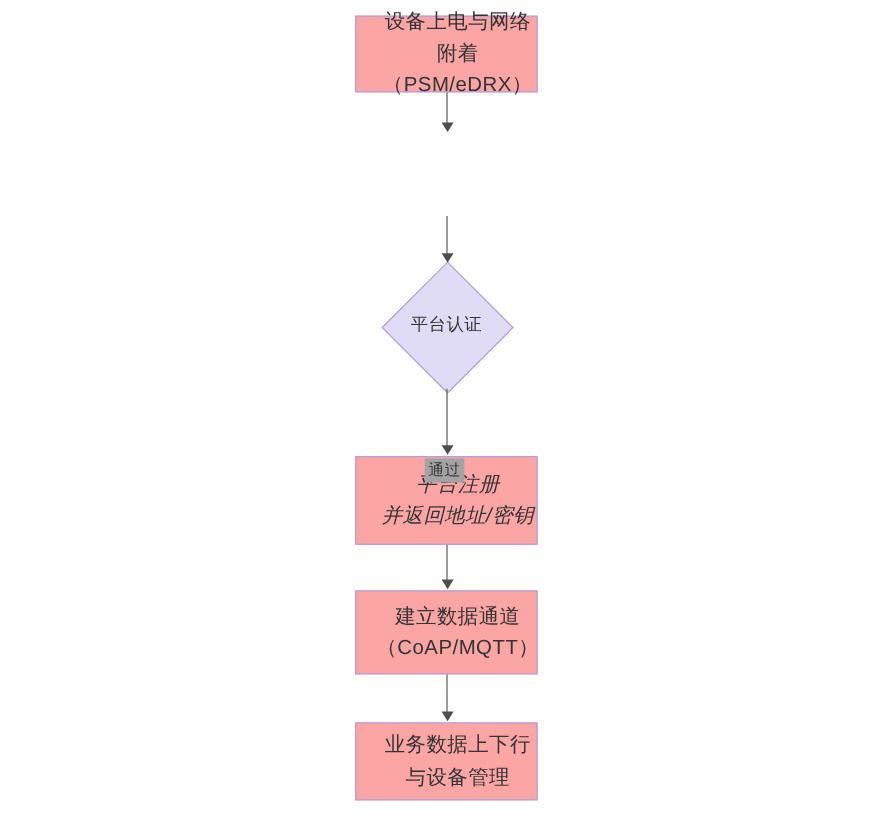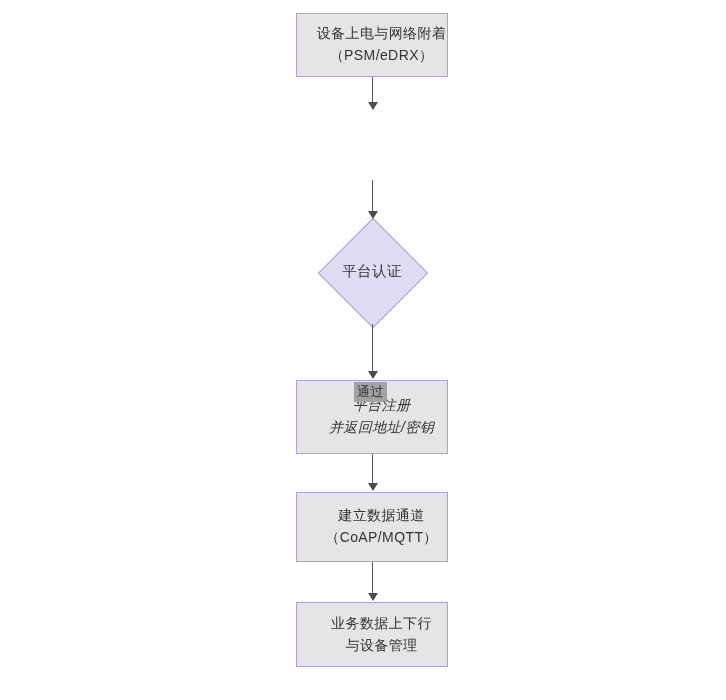--- a/index.html
+++ b/index.html
@@ -4,22 +4,22 @@
 <style>
   html,body{margin:0;padding:0;background:#ffffff;}
   body{width:726px;height:700px;overflow:hidden;
        font-family:"Liberation Sans","DejaVu Sans",sans-serif;}
   #canvas{position:relative;width:726px;height:700px;background:#fff;}
 
   .node{position:absolute;box-sizing:border-box;display:flex;
         align-items:center;justify-content:center;text-align:center;}
 
   .node.process{
-        background:#e5e5e5;border:1.5px solid #b39ddb;
-        color:#333333;font-size:14px;line-height:1.55;
+        background:#fca5a5;border:1.5px solid #b39ddb;
+        color:#333333;font-size:17px;line-height:1.55;
         letter-spacing:.4px;padding-left:19px;}
 
   .node.decision{
         width:152px;height:150px;background:transparent;border:none;}
   .node.decision .dia{
         position:absolute;left:50%;top:50%;
         width:76px;height:76px;margin-left:-38px;margin-top:-38px;
         background:#e0dcf5;border:1.5px solid #b39ddb;
         transform:rotate(45deg);}
   .node.decision .dlabel{

